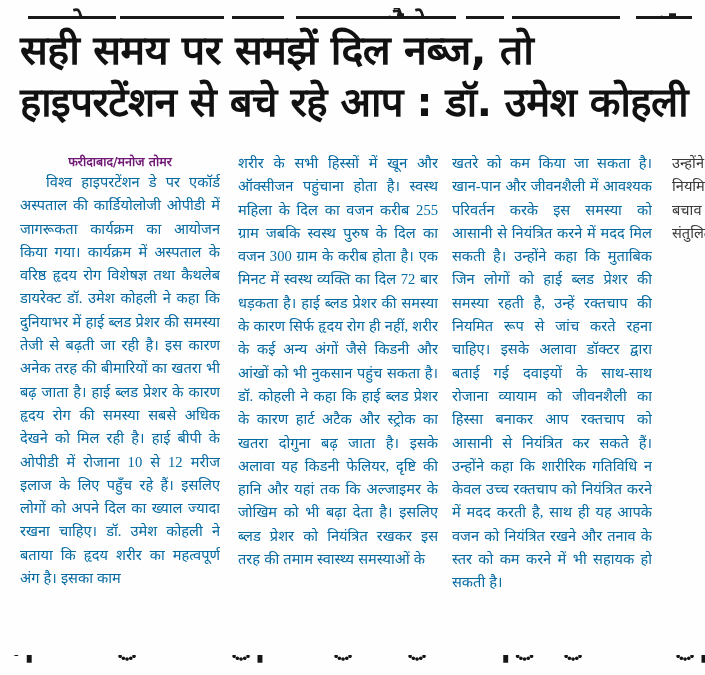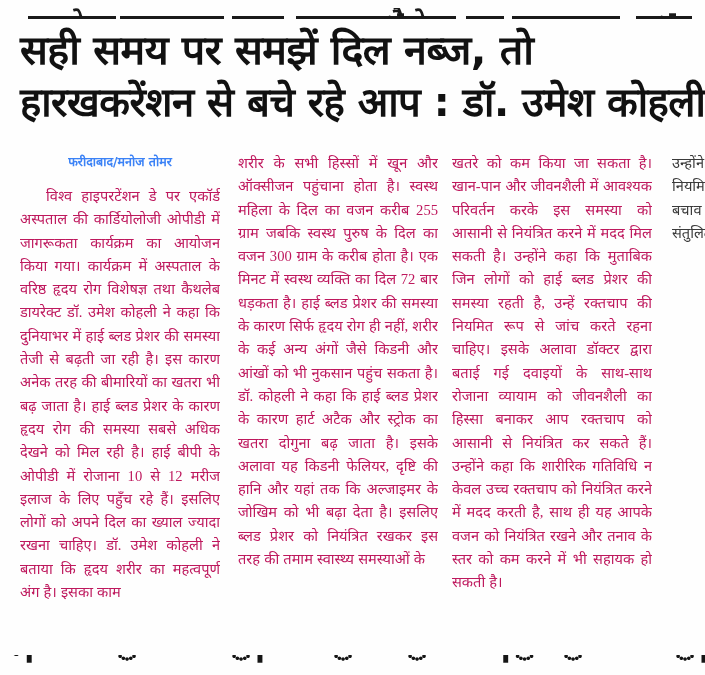--- a/index.html
+++ b/index.html
@@ -96,32 +96,32 @@
   .col-2 { left: 220px; }
   .col-3 { left: 434px; }
   .col-4 { left: 654px; width: 33px; }
 
   .byline {
     font-family: "DejaVu Sans", "Liberation Sans", sans-serif;
     font-weight: bold;
     font-size: 12.5px;
     line-height: 19px;
     text-align: center;
-    color: #3b82f6;
-    margin-bottom: 14px;
+    color: #701a75;
+    margin-bottom: 0;
     white-space: nowrap;
   }
 
   .body-text {
     font-family: "Liberation Serif", "DejaVu Serif", serif;
     font-size: 14.6px;
     line-height: 23.3px;
     text-align: justify;
     text-justify: inter-word;
-    color: #be185d;
+    color: #0369a1;
     margin: 0;
     word-spacing: 0.5px;
   }
   .body-text.indent { text-indent: 26px; }
 
   
   .col-4 .body-text {
     width: 200px;
     text-indent: 0;
     color: #3a3a3a;
@@ -160,21 +160,21 @@
     <div class="stub" style="left:382px;">ौ</div>
     <div class="stub" style="left:414px;">े</div>
     <div class="shirorekha" style="left:466px; width:38px;"></div>
     <div class="shirorekha" style="left:512px; width:108px;"></div>
     <div class="shirorekha" style="left:636px; width:56px;"></div>
     <div class="stub" style="left:654px;">ा</div>
   </div>
 
   <div class="headline">
     <div class="hl-line l1">सही समय पर समझें दिल नब्ज, तो</div>
-    <div class="hl-line l2">हारखकरेंशन से बचे रहे आप : डॉ. उमेश कोहली</div>
+    <div class="hl-line l2">हाइपरटेंशन से बचे रहे आप : डॉ. उमेश कोहली</div>
   </div>
 
   <div class="columns">
 
     <div class="col col-1">
       <div class="byline">फरीदाबाद/मनोज तोमर</div>
       <p class="body-text indent">विश्व हाइपरटेंशन डे पर एकॉर्ड अस्पताल की कार्डियोलोजी ओपीडी में जागरूकता कार्यक्रम का आयोजन किया गया। कार्यक्रम में अस्पताल के वरिष्ठ हृदय रोग विशेषज्ञ तथा कैथलेब डायरेक्ट डॉ. उमेश कोहली ने कहा कि दुनियाभर में हाई ब्लड प्रेशर की समस्या तेजी से बढ़ती जा रही है। इस कारण अनेक तरह की बीमारियों का खतरा भी बढ़ जाता है। हाई ब्लड प्रेशर के कारण हृदय रोग की समस्या सबसे अधिक देखने को मिल रही है। हाई बीपी के ओपीडी में रोजाना 10 से 12 मरीज इलाज के लिए पहुँच रहे हैं। इसलिए लोगों को अपने दिल का ख्याल ज्यादा रखना चाहिए। डॉ. उमेश कोहली ने बताया कि हृदय शरीर का महत्वपूर्ण अंग है। इसका काम</p>
     </div>
 
     <div class="col col-2">

